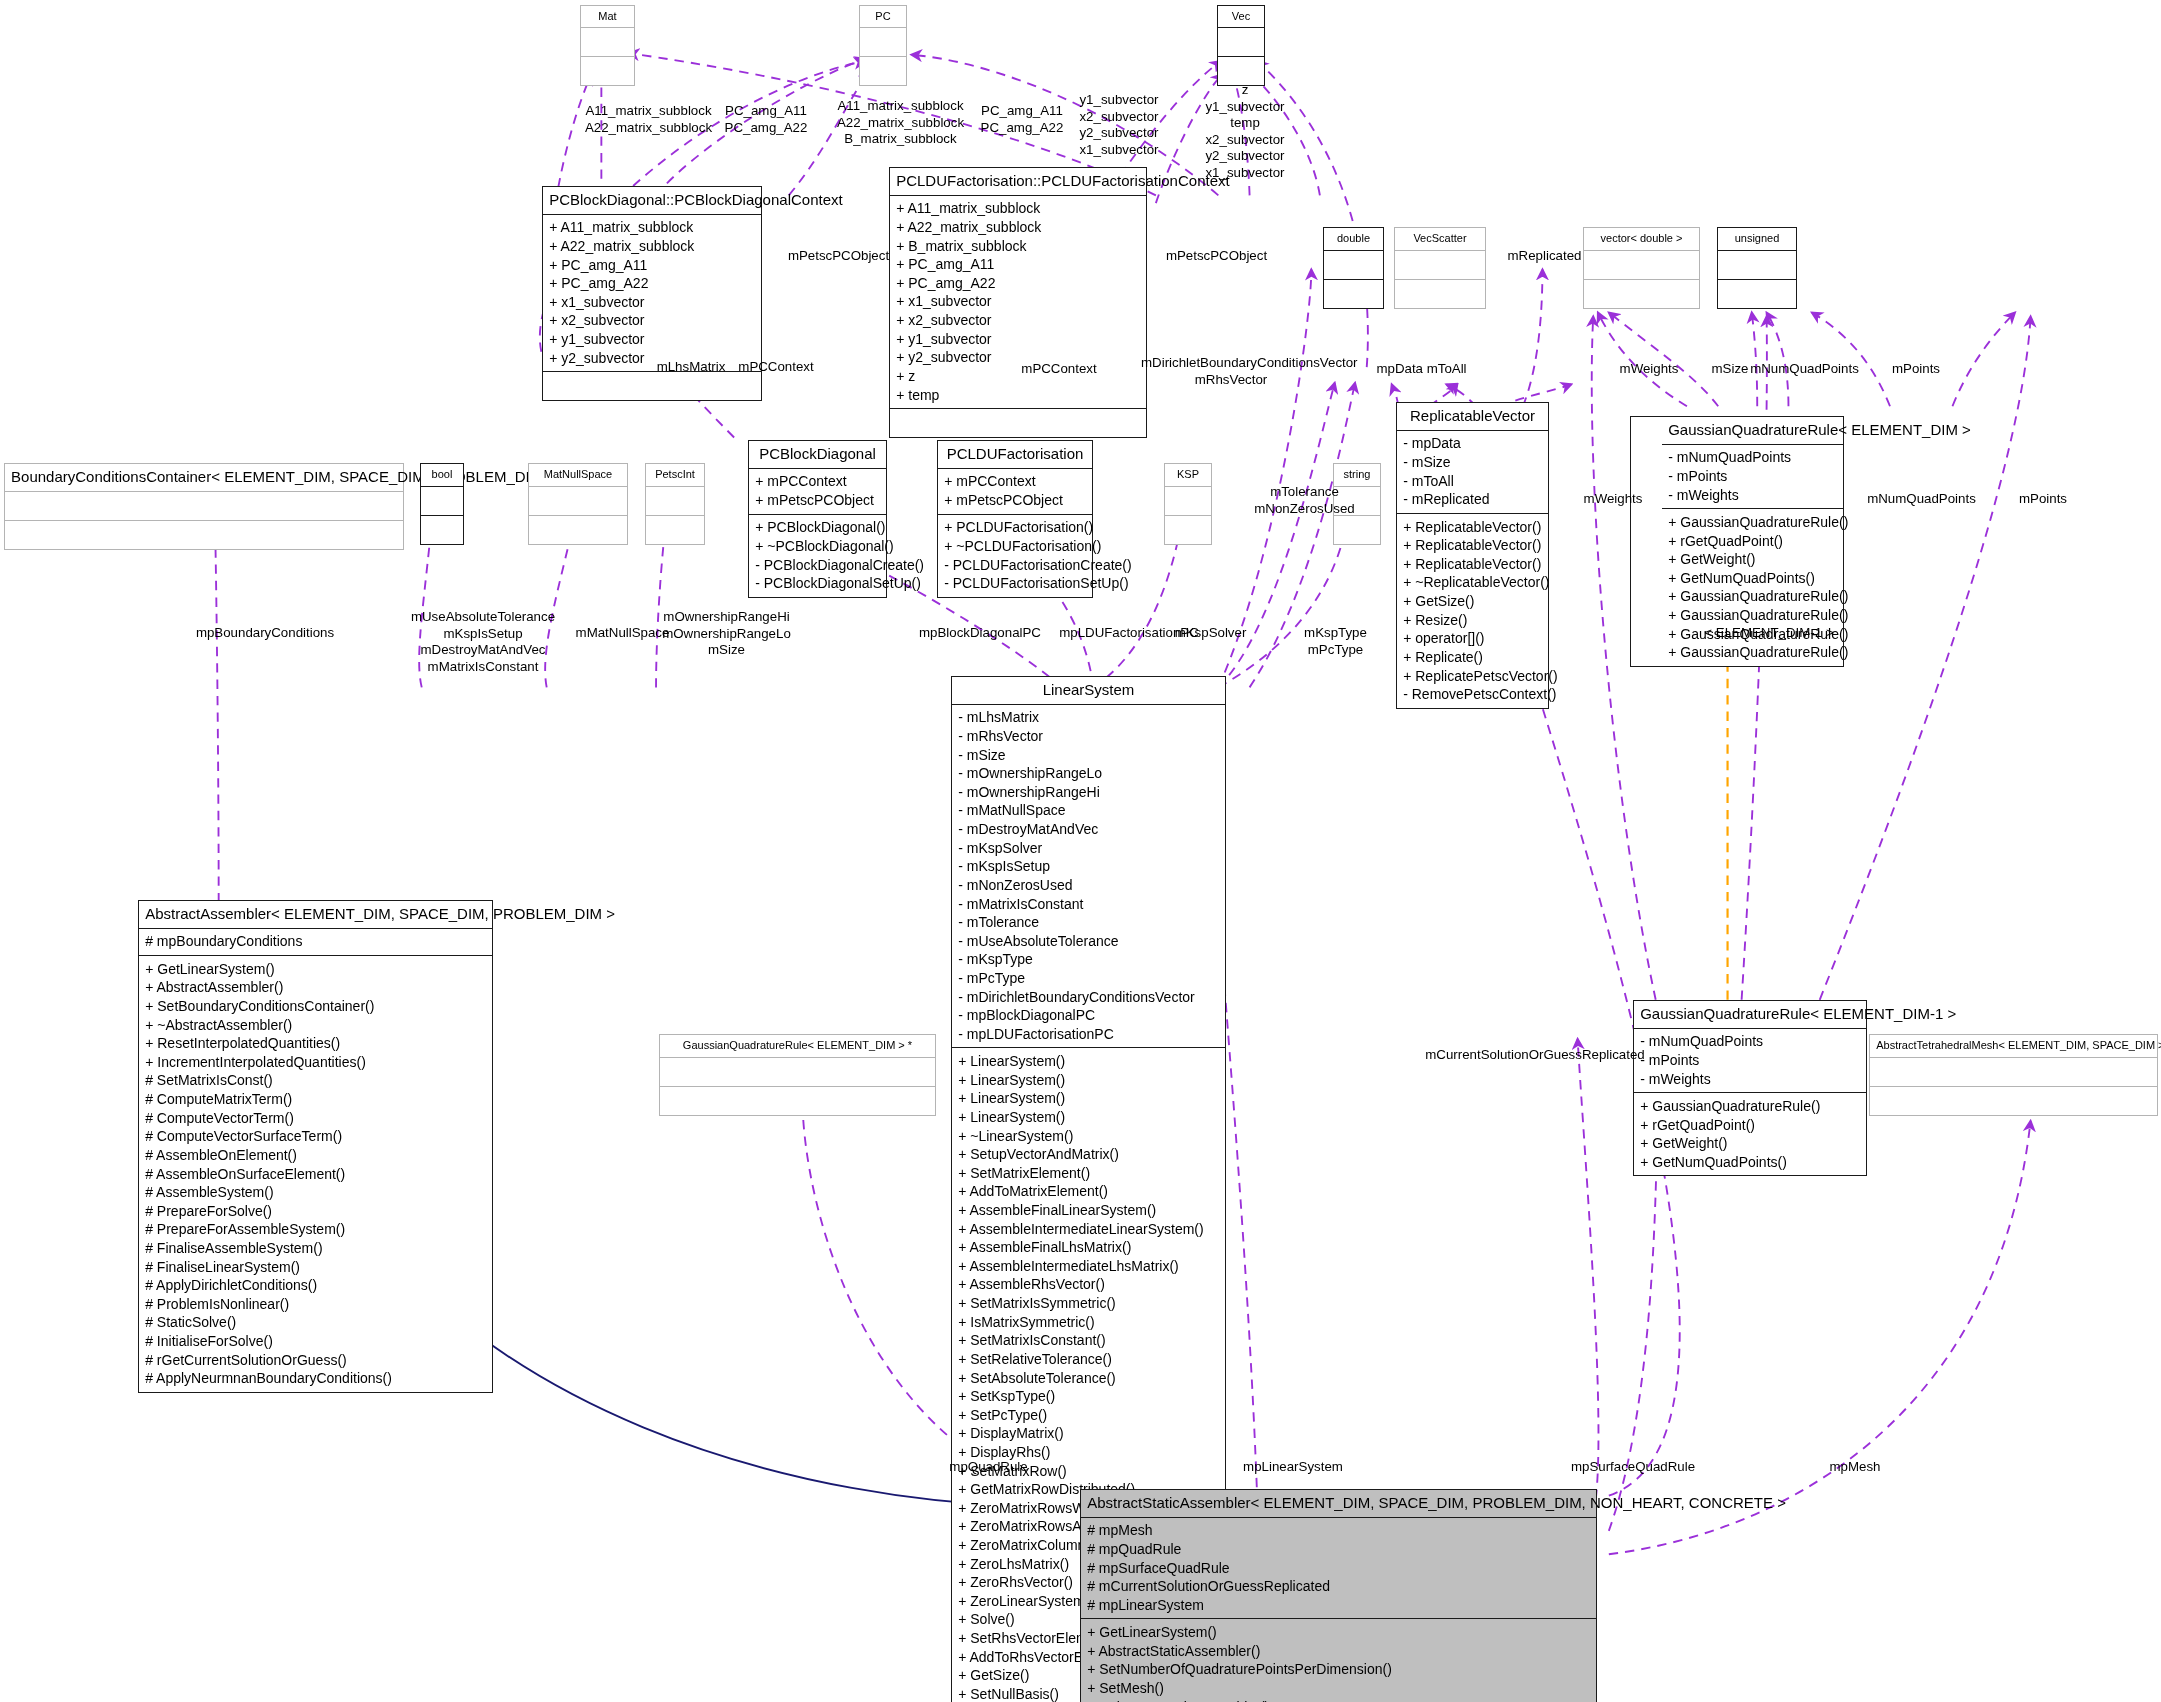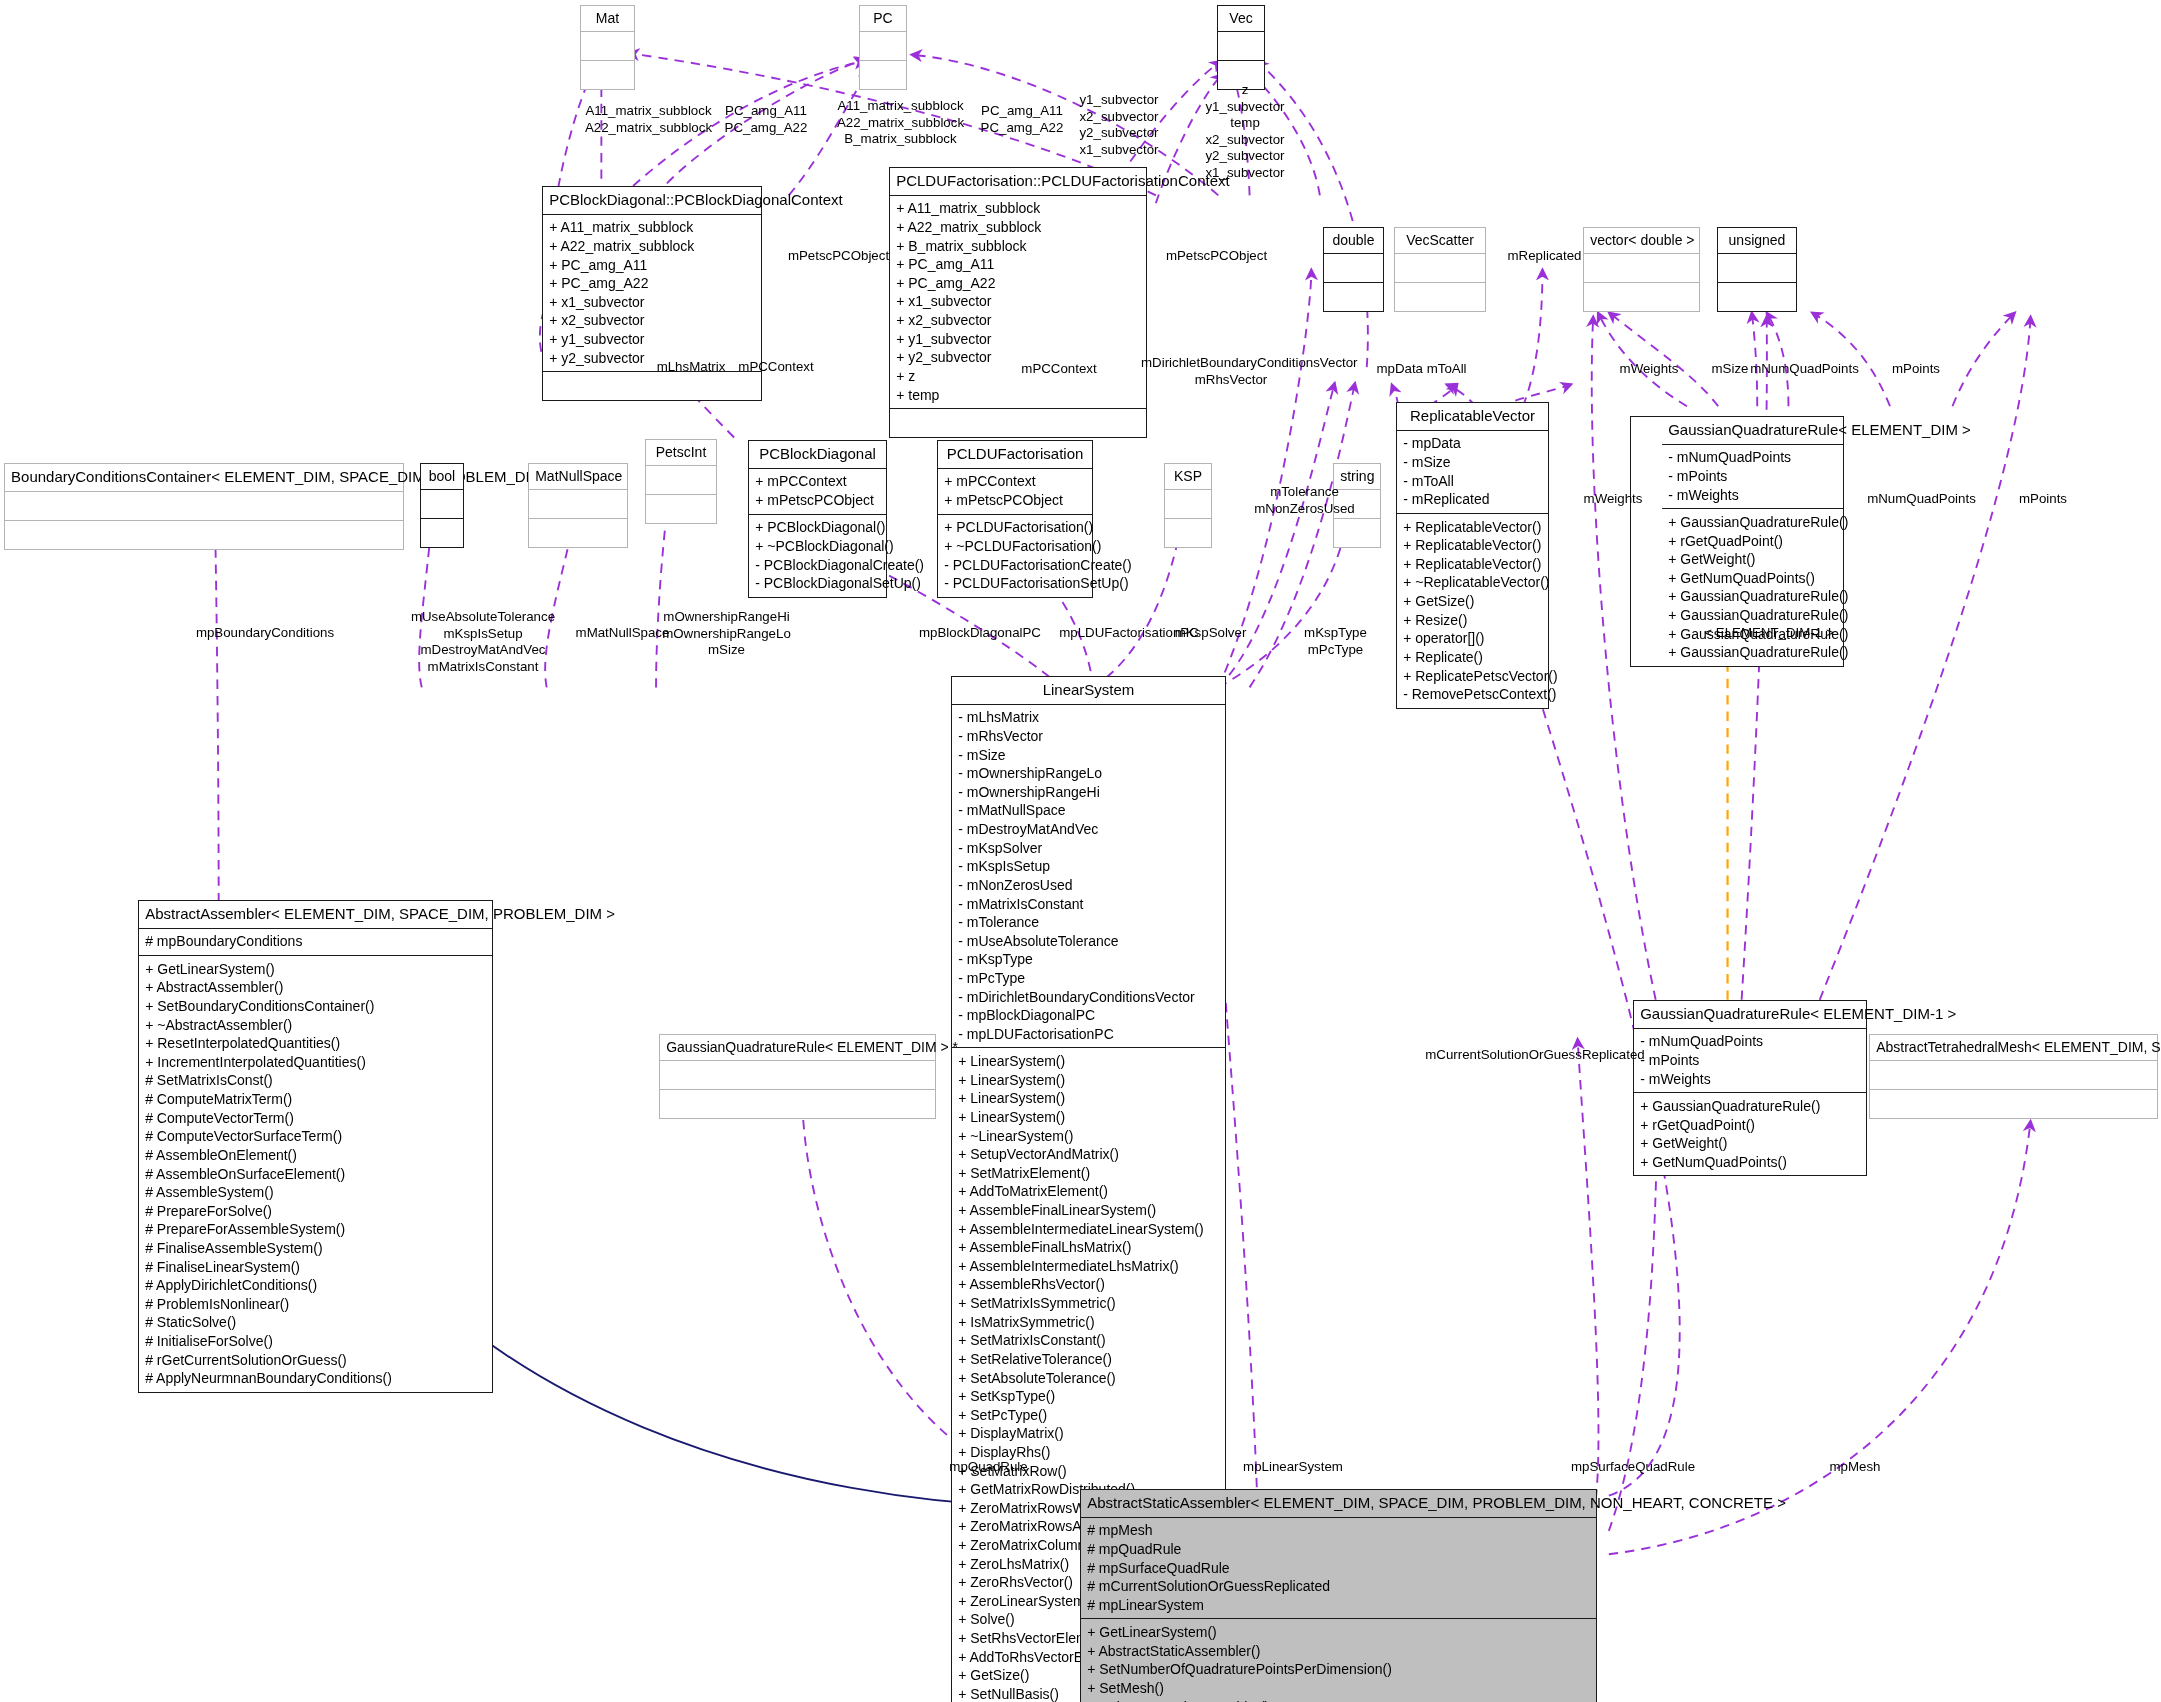--- a/index.html
+++ b/index.html
@@ -24,21 +24,21 @@
   .n-dark{border:0.8px solid #1a1a1a;}
   .n-dark .title{border-bottom:0.8px solid #1a1a1a;}
   .n-dark .sec.attrs{border-bottom:0.8px solid #1a1a1a;}
 
   
   .n-focus{border:0.8px solid #1a1a1a;background:#bfbfbf;}
   .n-focus .title{border-bottom:0.8px solid #1a1a1a;}
   .n-focus .sec{background:#bfbfbf;}
   .n-focus .sec.attrs{border-bottom:0.8px solid #1a1a1a;}
 
-  .tiny-node .title{font-size:14px;}
+  .tiny-node .title{font-size:11px;}
   .empty-sec{height:20.3px;}
 
   .edge-label{
     position:absolute;font-size:13.3px;line-height:1.25;color:#000;
     text-align:center;white-space:nowrap;
   }
   .edge-label div{white-space:nowrap;}
 </style>
 </head>
 <body>
@@ -261,21 +261,21 @@
     <div class="sec attrs empty-sec"></div>
     <div class="sec empty-sec"></div>
   </div>
 
   <div class="node n-light tiny-node" style="left:528px;top:463px;width:100px;">
     <div class="title">MatNullSpace</div>
     <div class="sec attrs empty-sec"></div>
     <div class="sec empty-sec"></div>
   </div>
 
-  <div class="node n-light tiny-node" style="left:645px;top:439px;width:72px;">
+  <div class="node n-light tiny-node" style="left:645px;top:463px;width:60px;">
     <div class="title">PetscInt</div>
     <div class="sec attrs empty-sec"></div>
     <div class="sec empty-sec"></div>
   </div>
 
   <div class="node n-dark" style="left:748px;top:440px;width:139px;">
     <div class="title">PCBlockDiagonal</div>
     <div class="sec attrs">
         <div>+ mPCContext</div>
         <div>+ mPetscPCObject</div>

